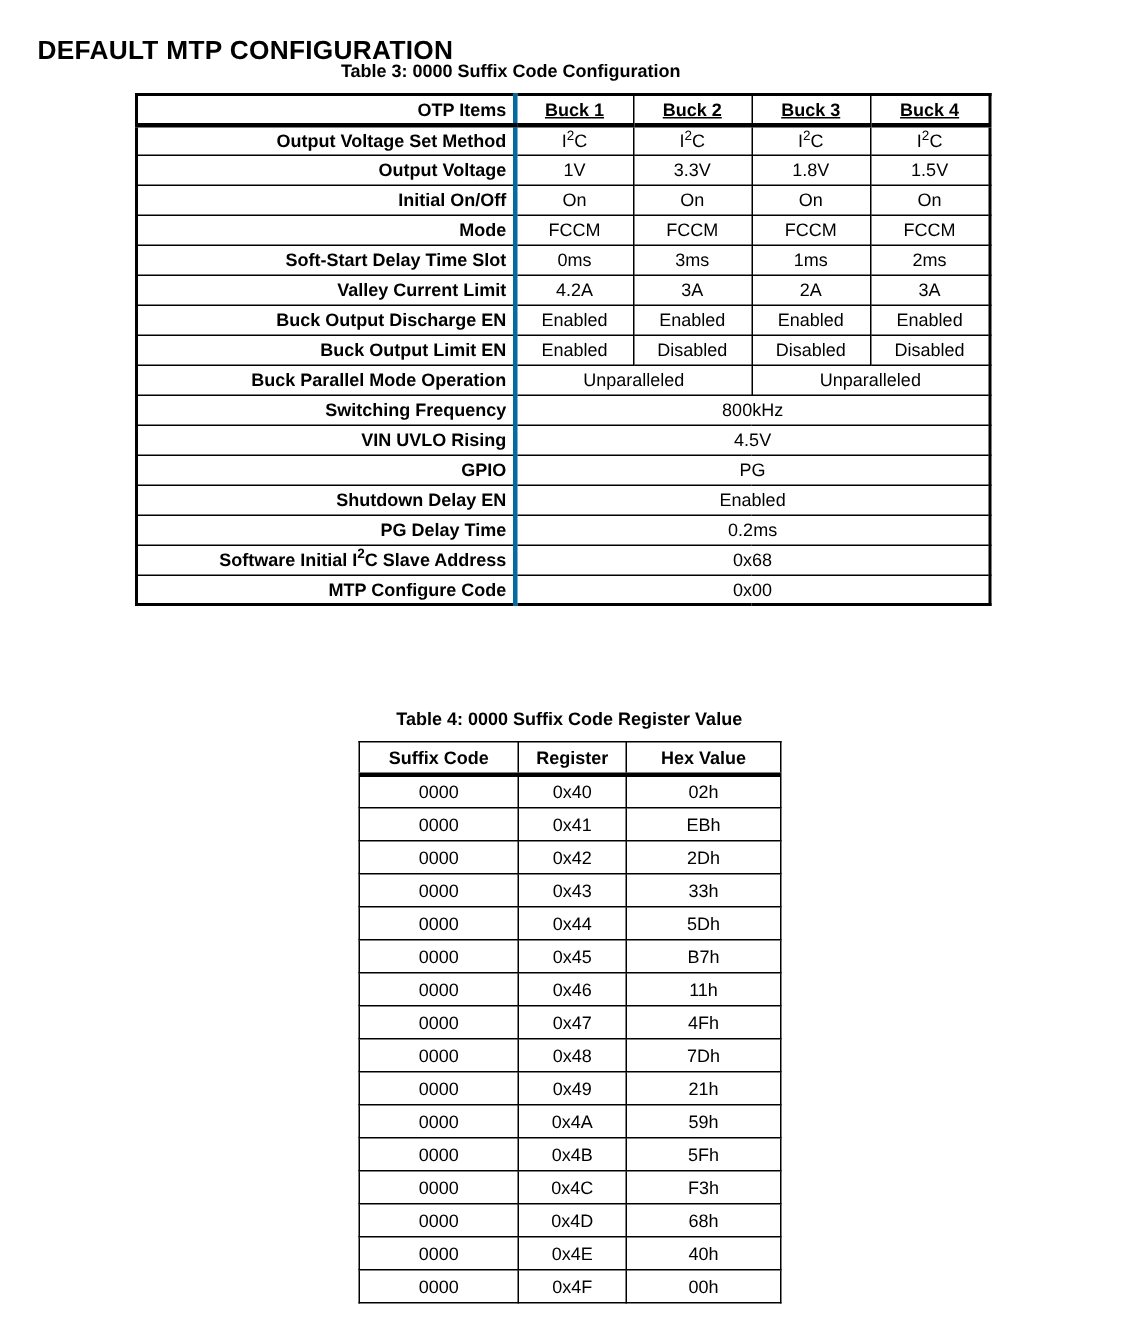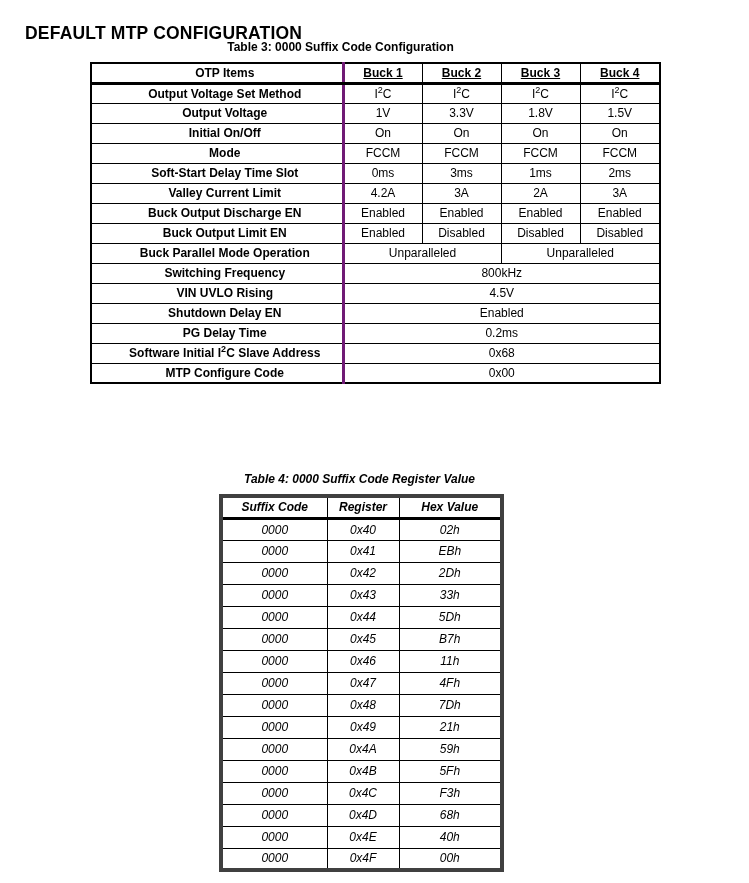--- a/index.html
+++ b/index.html
@@ -10,37 +10,37 @@
     font-family: "Liberation Sans", sans-serif;
     position: relative; overflow: hidden;
   }
   .page-title {
     position: absolute; top: 7px; left: 9px;
     font-size: 17.5px; font-weight: bold; margin: 16px;
     letter-spacing: 0.2px;
   }
   .tbl-wrap { position: absolute; }
   #wrap3 { top: 40px; left: 90px; width: 501px; }
-  #wrap4 { top: 472px; left: 219px; width: 281px; font-style: italic; }
+  #wrap4 { top: 472px; left: 239px; width: 281px; }
   .caption {
     text-align: center; font-weight: bold;
     font-size: 12px; line-height: 14px; margin: 0 0 8px 0;
   }
   table { border-collapse: collapse; table-layout: fixed; width: 100%; }
   #table3 { border: 2px solid #000; }
-  #table4 { border: 4px solid #404040; }
+  #table4 { border: 1px solid #404040; }
   th, td {
     border: 1px solid #000;
     font-size: 12px; padding: 0 4px; height: 20px;
     vertical-align: middle; white-space: nowrap; overflow: hidden;
   }
   thead th { border-bottom: 3px solid #000; font-weight: bold; }
   #table3 .label {
-    text-align: center; font-weight: bold;
-    border-right: 3px solid #701a75; padding-left: 20px;
+    text-align: right; font-weight: bold;
+    border-right: 3px solid #0369a1; padding-left: 20px;
   }
   .val { text-align: center; font-weight: normal; }
   #table3 thead th.buck { text-align: center; text-decoration: underline; }
   #table4 th, #table4 td { text-align: center; height: 22px; }
   sup, sub { font-size: 9px; line-height: 0; }
 </style>
 </head>
 <body>
 
 <h1 class="page-title">DEFAULT MTP CONFIGURATION</h1>
@@ -128,20 +128,24 @@
         </tr>
         <tr>
           <td class="label">Switching Frequency</td>
           <td class="val" colspan="4">800kHz</td>
         </tr>
         <tr>
           <td class="label">VIN UVLO Rising</td>
           <td class="val" colspan="4">4.5V</td>
         </tr>
         <tr>
+          <td class="label">GPIO</td>
+          <td class="val" colspan="4">PG</td>
+        </tr>
+        <tr>
           <td class="label">Shutdown Delay EN</td>
           <td class="val" colspan="4">Enabled</td>
         </tr>
         <tr>
           <td class="label">PG Delay Time</td>
           <td class="val" colspan="4">0.2ms</td>
         </tr>
         <tr>
           <td class="label">Software Initial I<sup>2</sup>C Slave Address</td>
           <td class="val" colspan="4">0x68</td>

